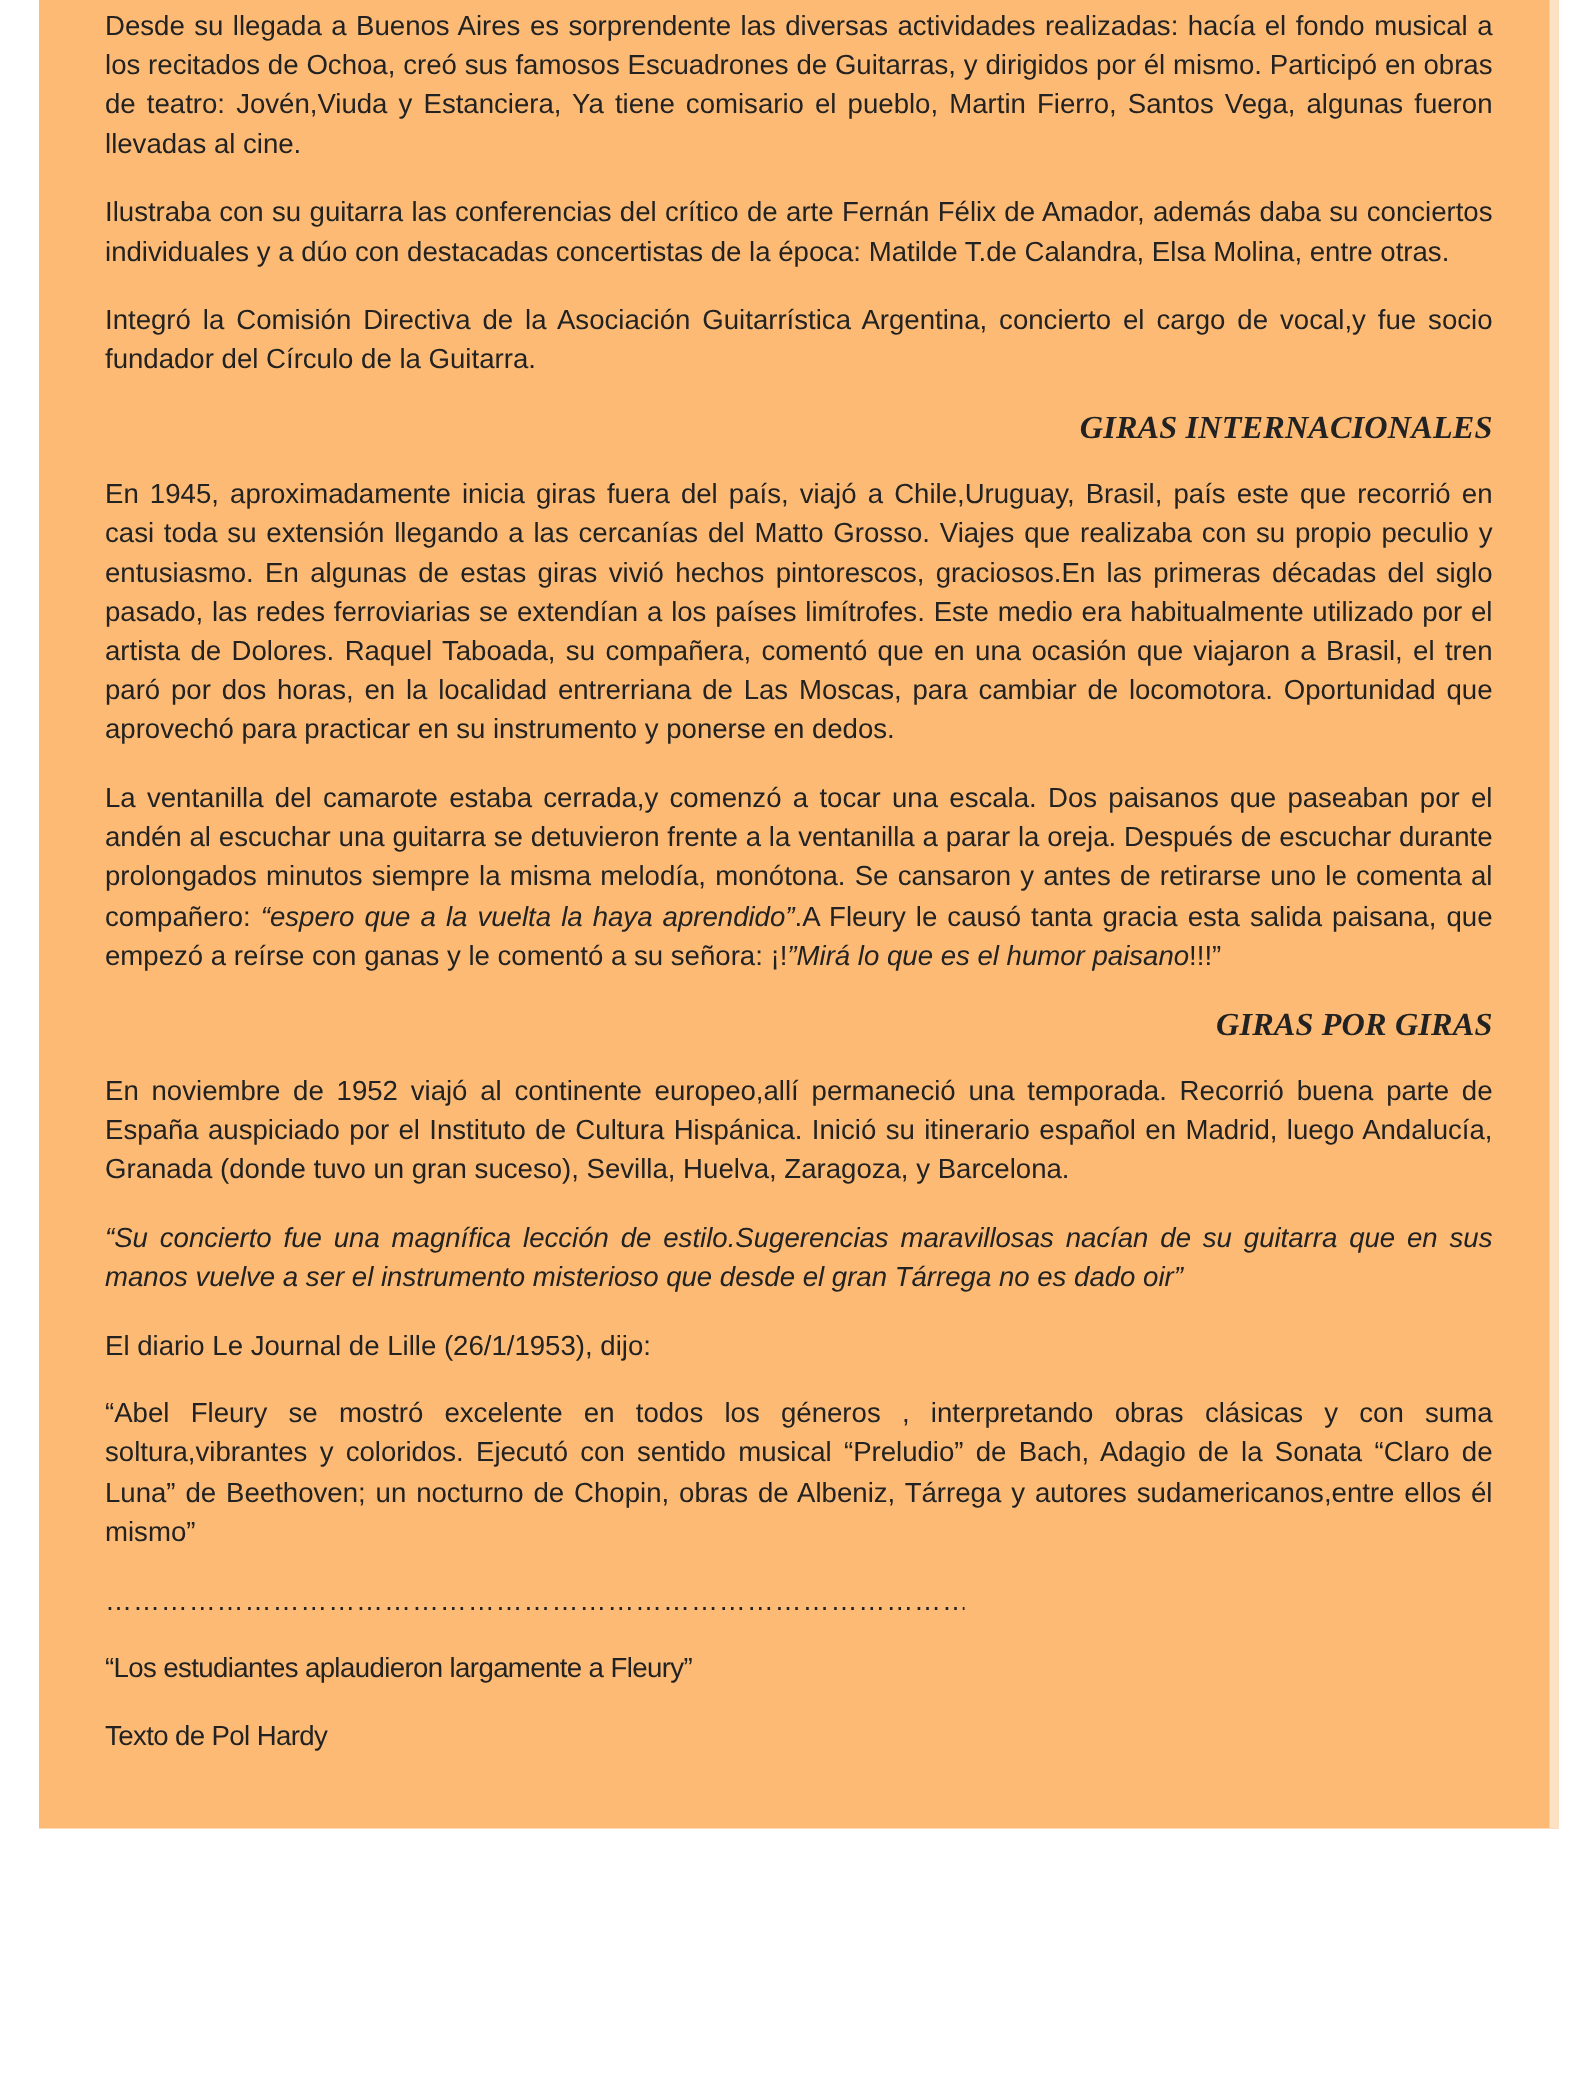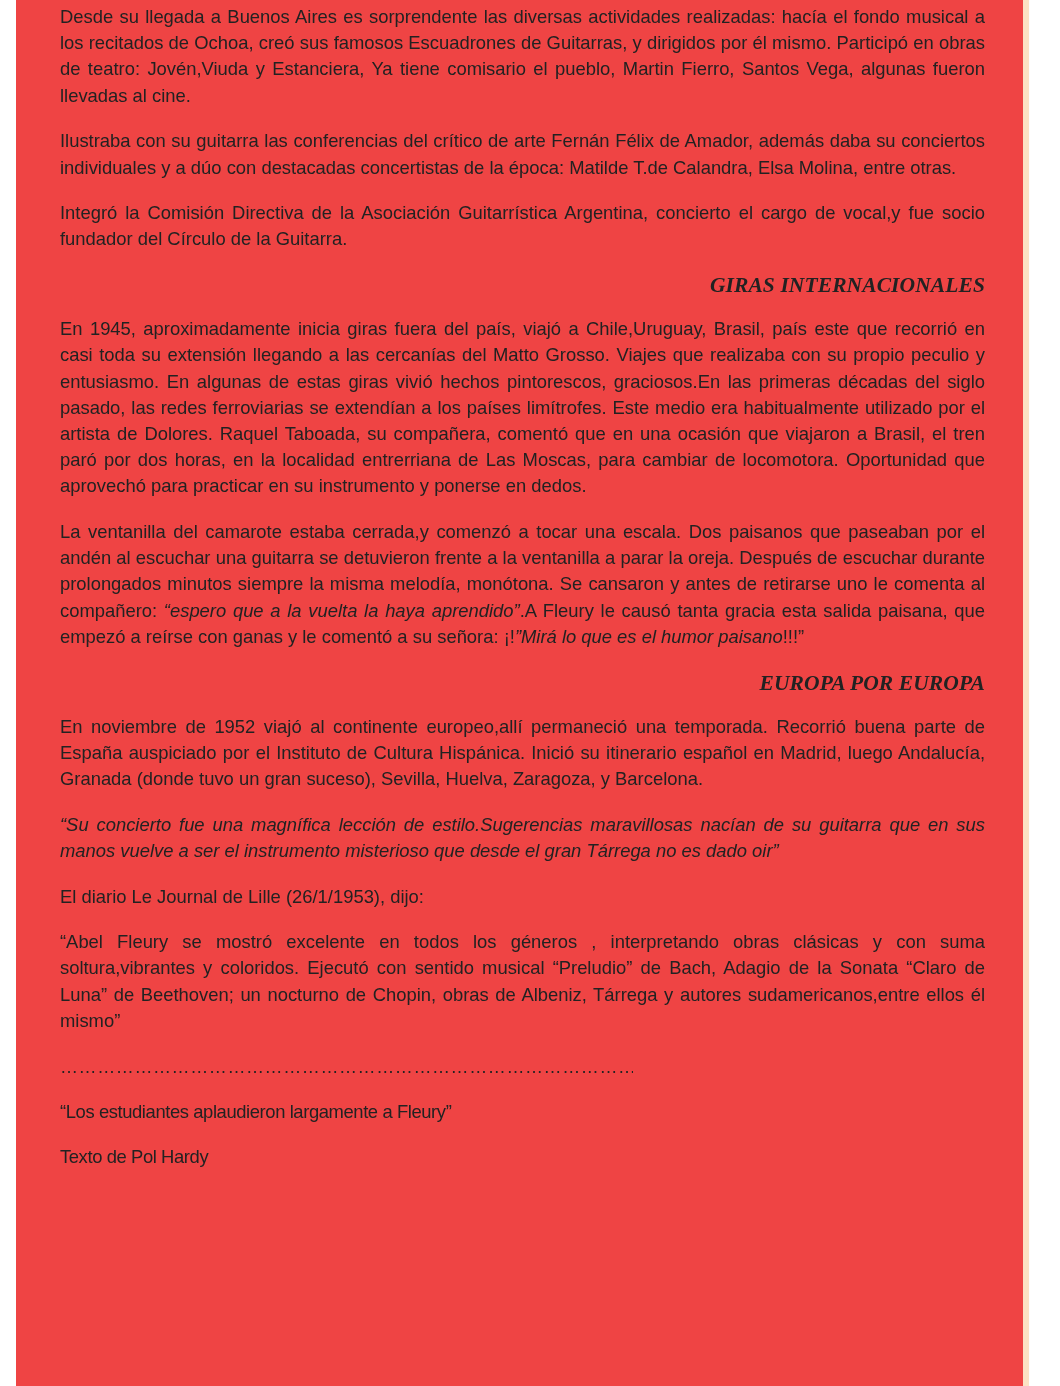--- a/index.html
+++ b/index.html
@@ -8,25 +8,25 @@
       background: #ffffff;
     }
     body {
       width: 1060px;
       height: 1386px;
       overflow: hidden;
       position: relative;
     }
     .page {
       position: absolute;
-      left: 16px;
+      left: 26px;
       top: 0;
       width: 1013px;
-      height: 1386px;
-      background: #ef4444;
+      height: 1219px;
+      background: #fdba74;
       box-sizing: border-box;
     }
     .page-edge {
       position: absolute;
       right: 0;
       top: 0;
       width: 6px;
       height: 100%;
       background: #fce2c4;
     }
@@ -88,21 +88,21 @@
     <p>Desde su llegada a Buenos Aires es sorprendente las diversas actividades realizadas: hacía el fondo musical a los recitados de Ochoa, creó  sus famosos Escuadrones de Guitarras,  y dirigidos por él mismo. Participó en obras de teatro: Jovén,Viuda y Estanciera, Ya tiene comisario el pueblo, Martin Fierro, Santos Vega, algu­nas fueron llevadas al cine.</p>
     <p>Ilustraba con su guitarra las conferencias del crítico de arte Fernán Félix de Amador, además daba su con­ciertos individuales y a dúo con destacadas concertistas de la época: Matilde T.de Calandra, Elsa Molina, entre otras.</p>
     <p>Integró la Comisión Directiva de la Asociación Guitarrística Argentina, concierto el cargo de vocal,y fue socio fundador del Círculo de la Guitarra.</p>
 
     <h2>GIRAS INTERNACIONALES</h2>
 
     <p>En 1945, aproximadamente inicia giras fuera del país, viajó a Chile,Uruguay, Brasil, país este que recorrió en casi toda su extensión llegando a las cercanías del Matto Grosso. Viajes que realizaba con su propio peculio y entusiasmo. En algunas de estas giras vivió hechos pintorescos, graciosos.En las primeras décadas del siglo pasado, las redes ferroviarias se extendían a los países limítrofes. Este medio era habitualmente utili­zado por el artista de Dolores. Raquel Taboada, su compañera, comentó que en una ocasión que viajaron a Brasil, el tren paró por dos horas, en la localidad entrerriana de Las Moscas, para cambiar de locomotora. Oportunidad que aprovechó para practicar en su instrumento y ponerse en dedos.</p>
 
     <p><span>La ventanilla del camarote estaba cerrada,y comenzó a tocar una escala. Dos paisanos que paseaban por el andén al escuchar una guitarra se detuvieron frente a la ventanilla a parar la oreja. Después de escuchar durante prolongados minutos siempre la misma melodía, monótona. Se cansaron y antes de retirarse uno le comenta al  compañero: </span><em>“espero que a la vuelta  la haya aprendido”</em><span>.A Fleury le causó tanta gracia esta sali­da paisana, que empezó a reírse con ganas y le comentó a su señora: ¡!</span><em>”Mirá lo que es el humor paisano</em><span>!!!”</span></p>
 
-    <h2>EUROPA POR EUROPA</h2>
+    <h2>GIRAS POR GIRAS</h2>
 
     <p>En noviembre de 1952 viajó al continente europeo,allí permaneció una temporada. Recorrió buena parte de España auspiciado por el Instituto de Cultura Hispánica. Inició su itinerario español en Madrid, luego Andalucía, Granada (donde tuvo un gran suceso), Sevilla, Huelva, Zaragoza, y Barcelona.</p>
     <p class="quote-block">“Su concierto fue una magnífica lección de estilo.Sugerencias maravillosas nacían de su guitarra que en sus manos vuelve a ser el instrumento misterioso que desde el gran Tárrega no es dado oir”</p>
     <p>El diario Le Journal de Lille (26/1/1953), dijo:</p>
     <p>“Abel Fleury se mostró excelente en todos los géneros , interpretando obras clásicas y con suma soltura,vibrantes y coloridos. Ejecutó con sentido musical “Preludio” de Bach, Adagio de la Sonata “Claro de Luna” de Beethoven; un nocturno de Chopin, obras de Albeniz, Tárrega y autores sudamericanos,entre ellos él mismo”</p>
 
     <div class="separator">…………………………………………………………………………………………</div>
 
     <p class="narrow">“Los estudiantes aplaudieron largamente a Fleury”</p>
     <p class="narrow">Texto de Pol Hardy</p>

